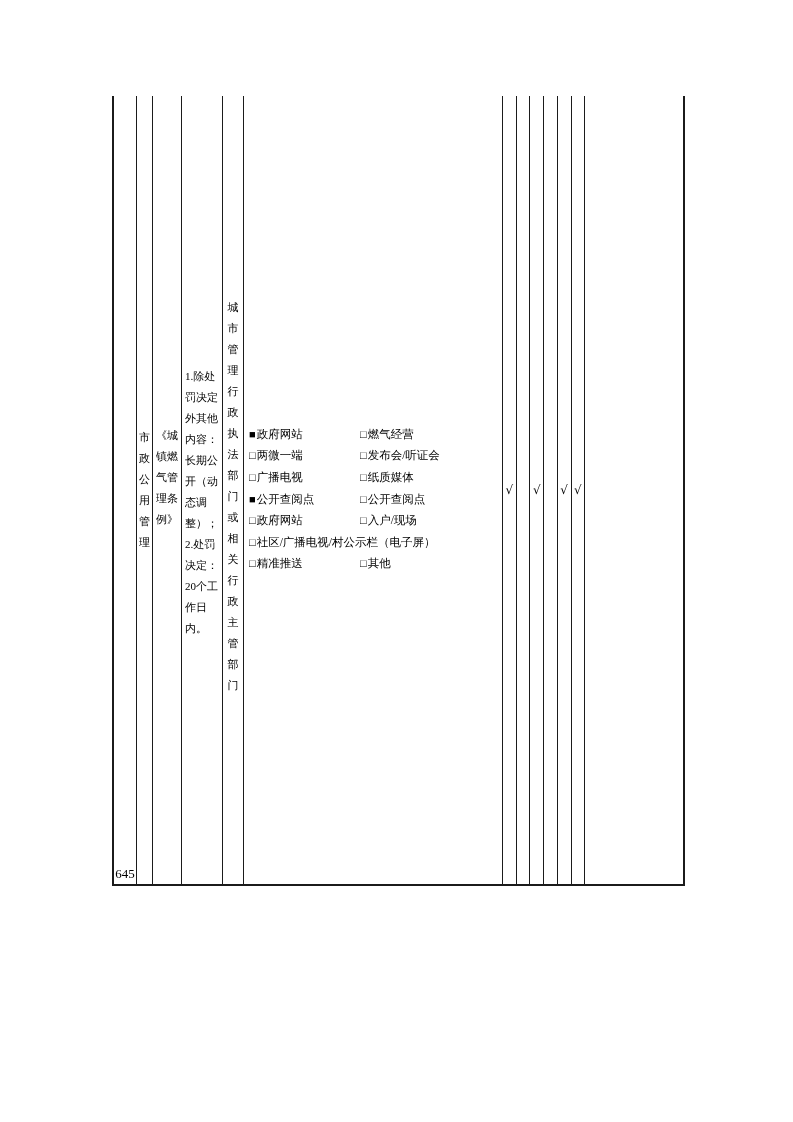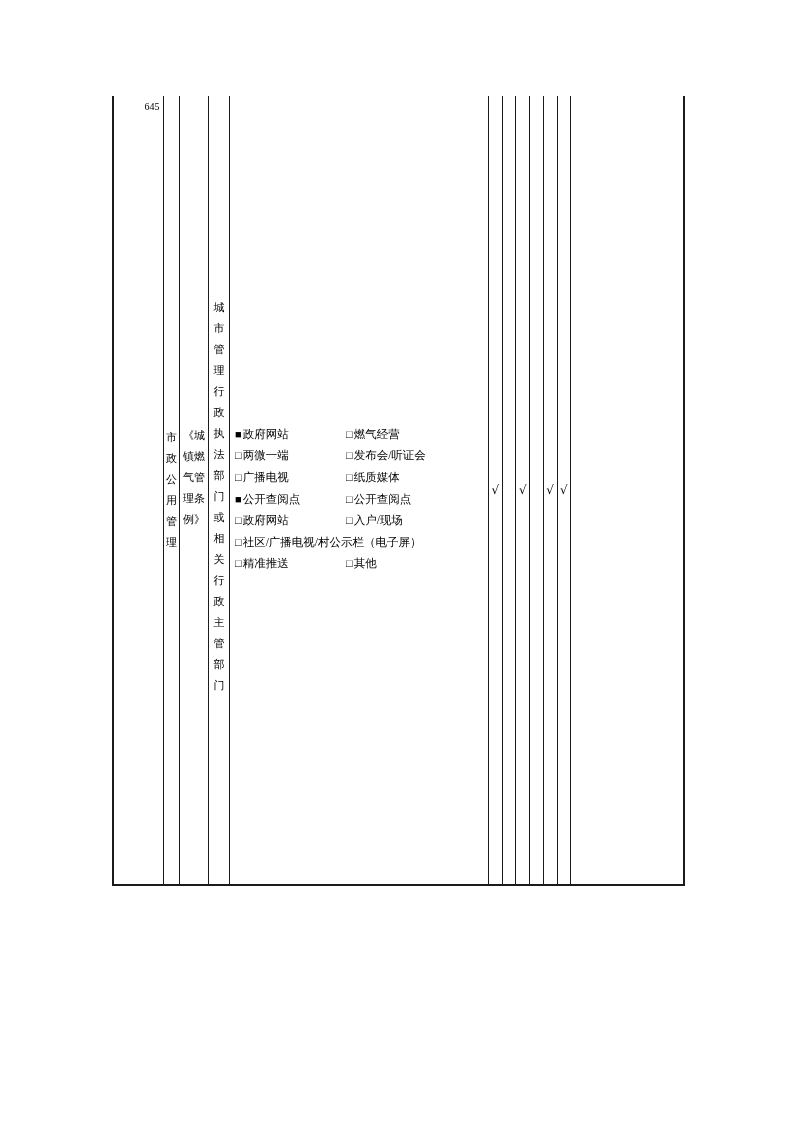--- a/index.html
+++ b/index.html
@@ -15,21 +15,21 @@
     display:flex;box-sizing:border-box;
     border:2px solid #1b1b1b;border-top:none;background:#fff;
   }
   .cell{
     box-sizing:border-box;border-left:1.4px solid #1b1b1b;
     font-size:11px;line-height:21px;overflow:hidden;
     display:flex;flex-direction:column;
   }
   .cell:first-child{border-left:none;}
   .pre{white-space:pre-line;}
-  .c-seq{flex:0 0 22px;justify-content:flex-start;align-items:center;font-size:10px;margin-left:27px;}
+  .c-seq{flex:0 0 22px;justify-content:flex-end;align-items:center;font-size:13px;}
   .c-cat{flex:0 0 16px;justify-content:center;text-align:center;}
   .c-matter{flex:0 0 51px;justify-content:center;padding-left:3px;}
   .c-content{flex:0 0 34px;justify-content:flex-start;padding:1px 0 0 3px;line-height:20.7px;}
   .c-basis{flex:0 0 29px;justify-content:center;padding:0 0 26px 3px;}
   .c-timing{flex:0 0 41px;justify-content:center;padding:24px 0 0 3px;}
   .c-subject{flex:0 0 21px;justify-content:center;text-align:center;padding-top:12px;}
   .c-channels{flex:0 0 259px;justify-content:center;padding:18px 0 0 5px;}
   .c-mark{flex:0 0 13.71px;justify-content:center;align-items:center;font-size:12px;font-family:"DejaVu Sans","Liberation Sans",sans-serif;}
   .ch-row{display:flex;align-items:center;height:21.6px;white-space:nowrap;font-size:11.5px;}
   .ch-item{display:inline-flex;white-space:nowrap;align-items:center;}
@@ -58,20 +58,35 @@
 
 
     <div class="cell c-basis">
       <span class="pre">《城
 镇燃
 气管
 理条
 例》</span>
     </div>
 
+    <div class="cell c-timing">
+      <span class="pre">1.除处
+罚决定
+外其他
+内容：
+长期公
+开（动
+态调
+整）；
+2.处罚
+决定：
+20个工
+作日
+内。</span>
+    </div>
 
     <div class="cell c-subject">
       <span class="pre">城
 市
 管
 理
 行
 政
 执
 法

